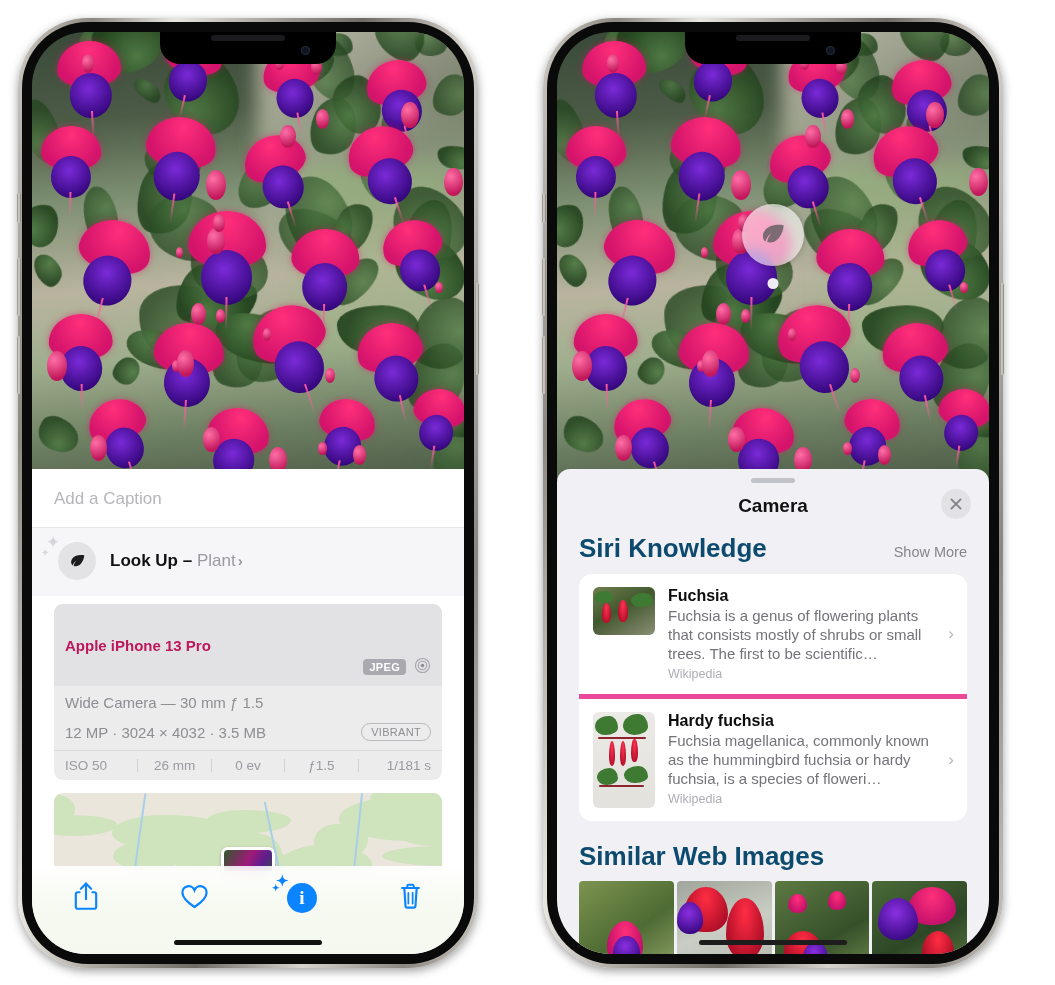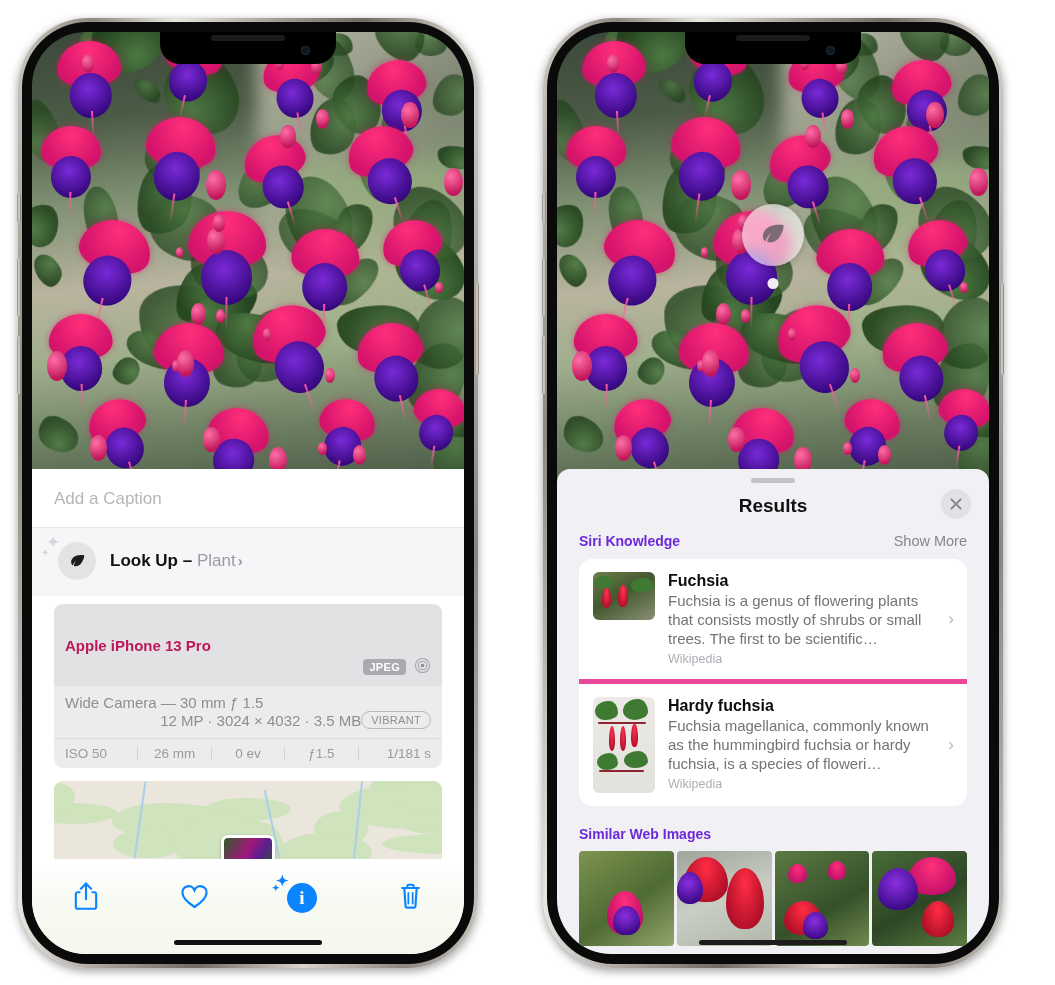--- a/index.html
+++ b/index.html
@@ -157,22 +157,22 @@
   }
   .exif-head .model { font-size:15px; color:#be185d; font-weight:bold; }
   .exif-head .right { display:flex; align-items:center; gap:8px;margin-top:44px; }
   .chip-jpeg {
     background:#a9a9af; color:#fff; font-size:11px; font-weight:bold;
     padding:2px 6px; border-radius:4px; letter-spacing:.3px;
   }
   .exif-body { padding:8px 11px 9px 11px; color:#8e8e93; }
   .exif-body .r1 { font-size:15px; }
   .exif-body .r2 {
-    display:flex; align-items:center; justify-content:flex-end;
-    margin-top:0; font-size:15px;
+    display:flex; align-items:center; justify-content:space-between;
+    margin-top:12px; font-size:15px;
   }
   .chip-vibrant {
     border:1px solid #b9b9bf; color:#8e8e93; font-size:11px;
     padding:2px 9px; border-radius:9px; letter-spacing:.3px;
   }
   .exif-foot {
     display:flex; align-items:center; border-top:1px solid #dcdcdf;
     padding:7px 11px; color:#9a9aa0; font-size:13.5px;
   }
   .exif-foot .cell { flex:1; text-align:center; }
@@ -251,21 +251,21 @@
   .close-btn {
     position:absolute; right:18px; top:6px;
     width:30px; height:30px; border-radius:50%;
     background:#e1e1e6; color:#83838c;
     display:flex; align-items:center; justify-content:center;
   }
   .sec-head {
     display:flex; align-items:baseline; justify-content:space-between;
     padding:0 22px 10px 22px;
   }
-  .sec-title { font-size:14px; font-weight:bold; color:#6d28d9; }
+  .sec-title { font-size:26px; font-weight:bold; color:#0c4a6e; }
   .show-more { font-size:14.5px; color:#86868c;margin-left:12px; }
   .know-card {
     margin:0 22px; background:#fff; border-radius:13px; overflow:hidden;
   }
   .know-item {
     display:flex; align-items:flex-start; gap:13px;
     padding:13px 14px 13px 14px; position:relative;
   }
   .know-item + .know-item { border-top:5px solid #ec4899; }
   .kthumb {
@@ -814,21 +814,21 @@
       </div>
 
       <div class="notch">
         <div class="speaker"></div>
         <div class="cam"></div>
       </div>
 
       <div class="results-sheet">
         <div class="grabber"></div>
         <div class="res-head">
-          <span class="res-title">Results</span>
+          <span class="res-title">Camera</span>
           <span class="close-btn">
             <svg width="16" height="16" viewBox="0 0 16 16" aria-hidden="true">
               <path d="M3.4 3.4 L12.6 12.6 M12.6 3.4 L3.4 12.6" stroke="#83838c" stroke-width="1.9" stroke-linecap="round"></path>
             </svg>
           </span>
         </div>
 
         <div class="sec-head">
           <span class="sec-title">Siri Knowledge</span>
           <span class="show-more">Show More</span>

